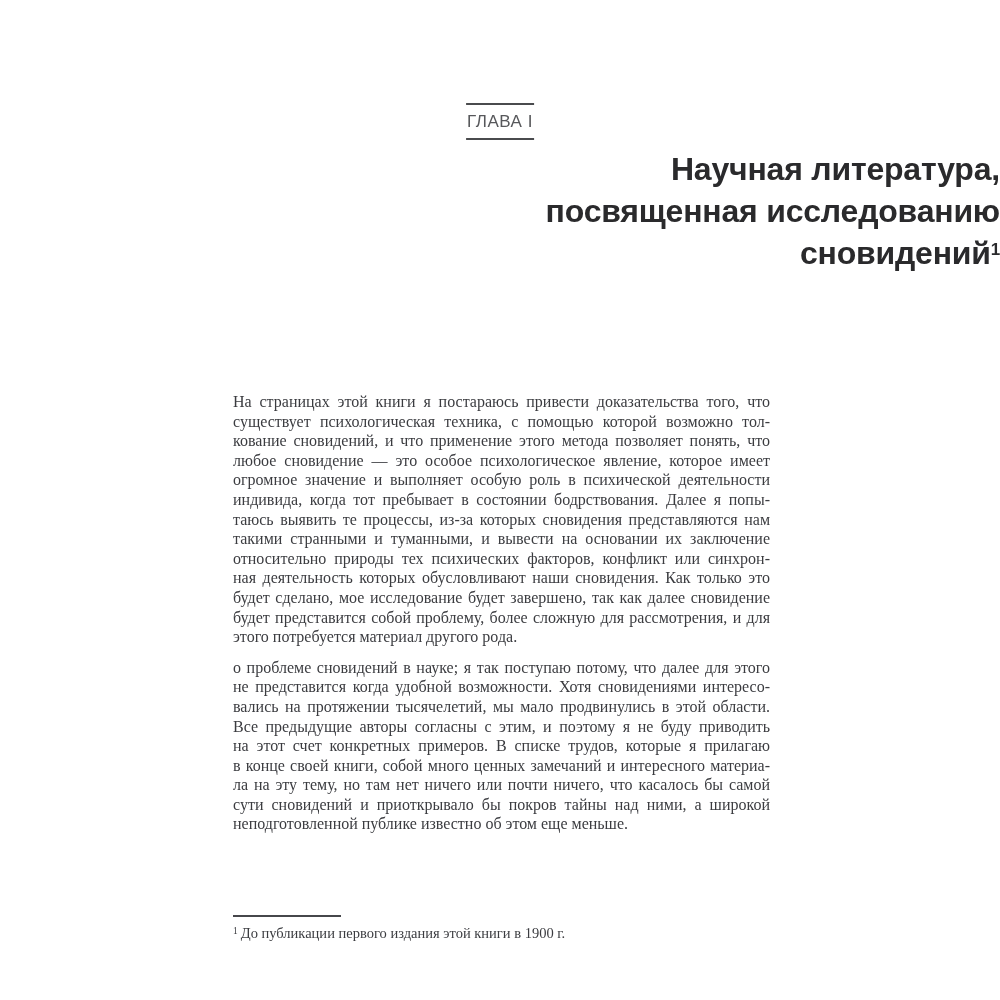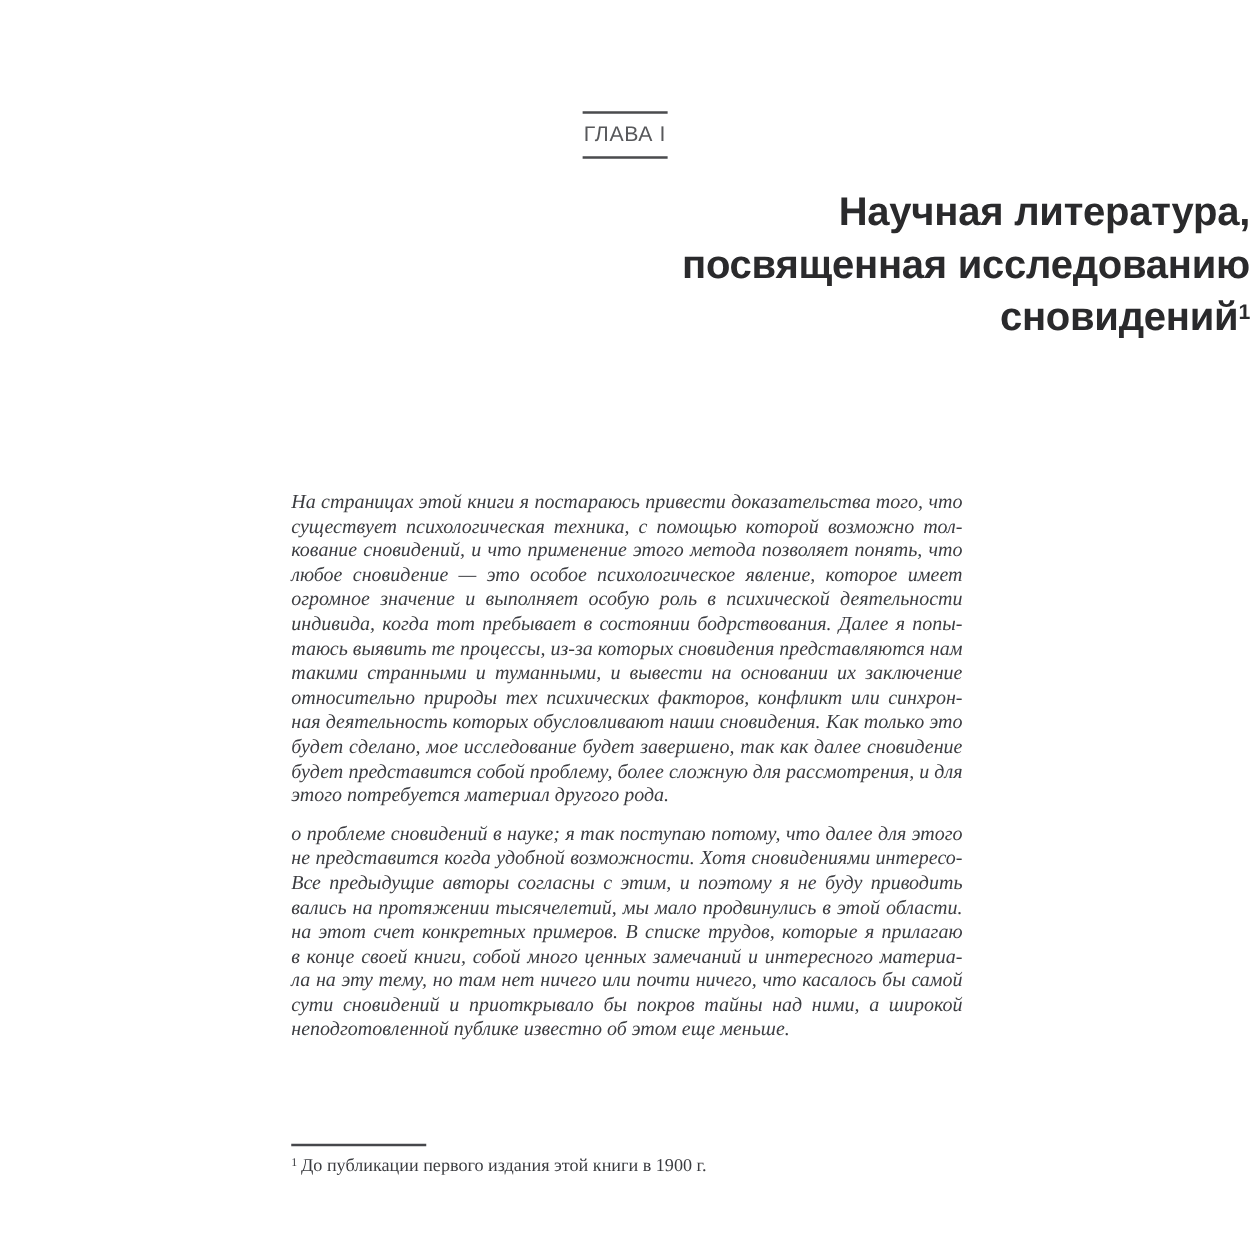--- a/index.html
+++ b/index.html
@@ -17,21 +17,21 @@
     width: 1000px;
     height: 1000px;
     background: var(--background);
     font-family: "Liberation Serif", serif;
     overflow: hidden;
   }
 
   
   .chapter-block {
     position: absolute;
-    top: 89px;
+    top: 103px;
     left: 50%;
     transform: translateX(-50%);
     text-align: left;
     border-top: 2px solid var(--chapter-rule);
     border-bottom: 2px solid var(--chapter-rule);
     padding: 8px 1px 7px 1px;
   }
   .chapter-label {
     font-family: "Liberation Sans", sans-serif;
     font-size: 17px;
@@ -66,21 +66,21 @@
   
   .body-text {
     position: absolute;
     left: 233px;
     top: 392px;
     width: 537px;
     font-size: 16px;
     line-height: 19.6px;
     color: var(--body-text);
   }
-  .paragraph { margin: 0 0 11px 0; font-style: italic; }
+  .paragraph { margin: 0 0 11px 0; }
   .line {
     text-align: justify;
     text-align-last: justify;
   }
   .line.last { text-align-last: left; }
 
   
   .footnote {
     position: absolute;
     left: 233px;
@@ -133,22 +133,22 @@
         <div class="line">такими странными и туманными, и вывести на основании их заключение</div>
         <div class="line">относительно природы тех психических факторов, конфликт или синхрон-</div>
         <div class="line">ная деятельность которых обусловливают наши сновидения. Как только это</div>
         <div class="line">будет сделано, мое исследование будет завершено, так как далее сновидение</div>
         <div class="line">будет представится собой проблему, более сложную для рассмотрения, и для</div>
         <div class="line last">этого потребуется материал другого рода.</div>
       </div>
       <div class="paragraph">
         <div class="line">о проблеме сновидений в науке; я так поступаю потому, что далее для этого</div>
         <div class="line">не представится когда удобной возможности. Хотя сновидениями интересо-</div>
+        <div class="line">вались на протяжении тысячелетий, мы мало продвинулись в этой области.</div>
         <div class="line">Все предыдущие авторы согласны с этим, и поэтому я не буду приводить</div>
-        <div class="line">вались на протяжении тысячелетий, мы мало продвинулись в этой области.</div>
         <div class="line">на этот счет конкретных примеров. В списке трудов, которые я прилагаю</div>
         <div class="line">в конце своей книги, собой много ценных замечаний и интересного материа-</div>
         <div class="line">ла на эту тему, но там нет ничего или почти ничего, что касалось бы самой</div>
         <div class="line">сути сновидений и приоткрывало бы покров тайны над ними, а широкой</div>
         <div class="line last">неподготовленной публике известно об этом еще меньше.</div>
       </div>
     </div>
 
   <div class="footnote">
     <div class="footnote-rule"></div>

